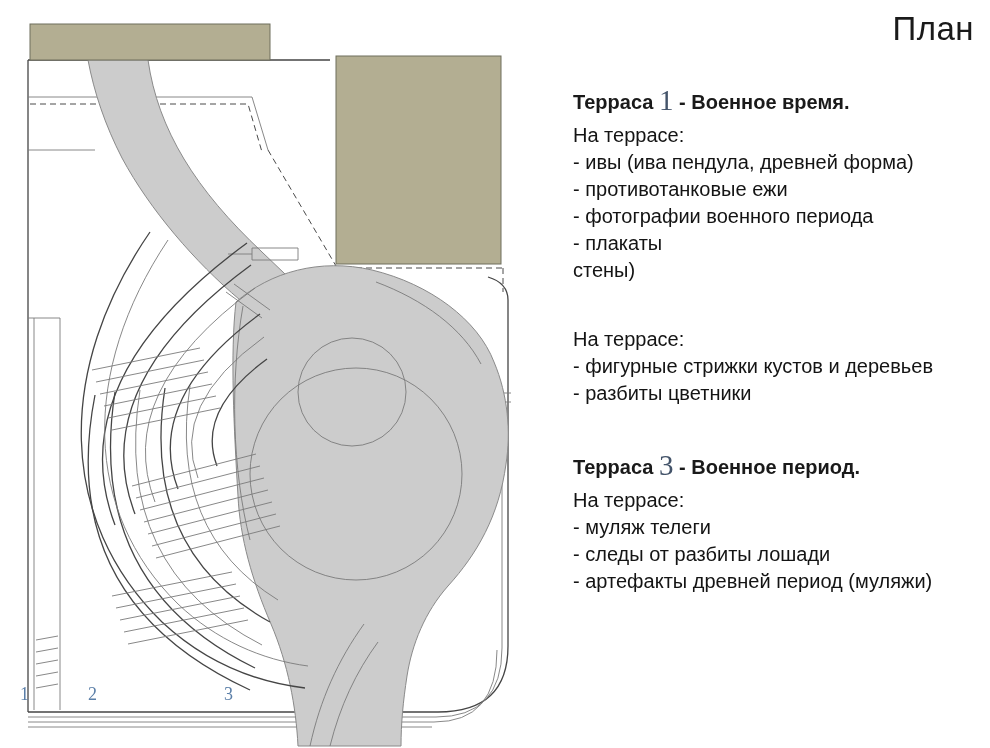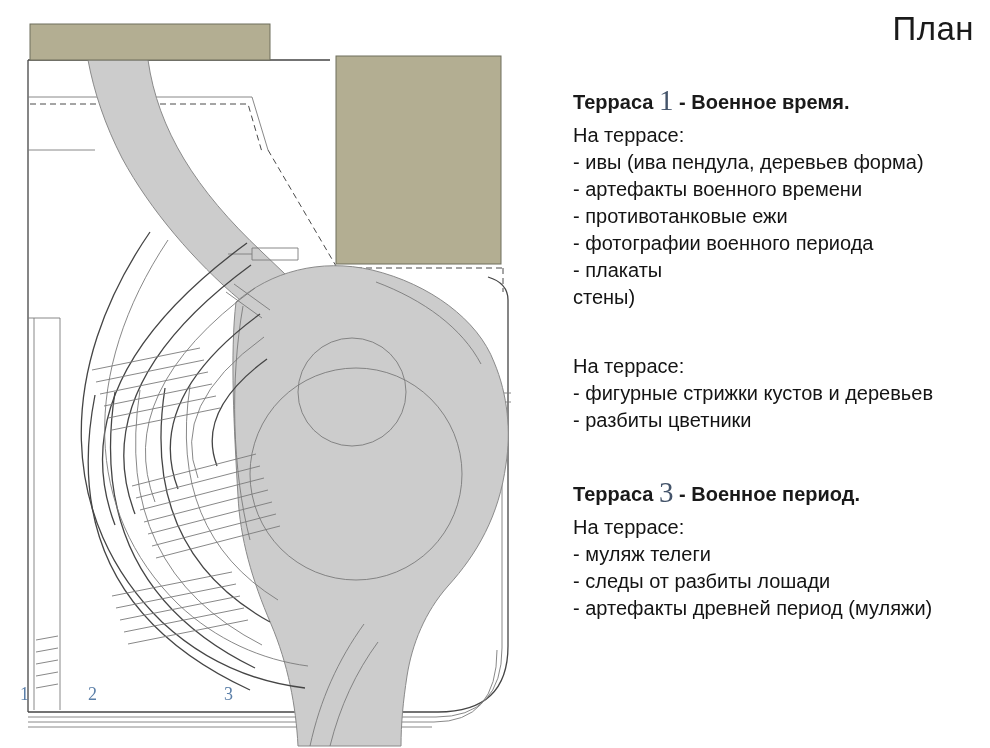--- a/index.html
+++ b/index.html
@@ -125,22 +125,21 @@
 
   <div class="legend">
 
     <section>
       <h2>
         <span>Терраса</span>
         <span class="hnum">1</span>
         <span>- Военное время.</span>
       </h2>
       <div class="line">На террасе:</div>
-      <div class="line">- ивы (ива пендула, деревьев форма)</div>
-      <div class="line">- артефакты военного времени</div>
+      <div class="line">- ивы (ива пендула, древней форма)</div>
       <div class="line">- противотанковые ежи</div>
       <div class="line">- фотографии военного периода</div>
       <div class="line">- плакаты</div>
       <div class="line">стены)</div>
     </section>
 
     <section>
       <div class="line">На террасе:</div>
       <div class="line">- фигурные стрижки кустов и деревьев</div>
       <div class="line">- разбиты цветники</div>

